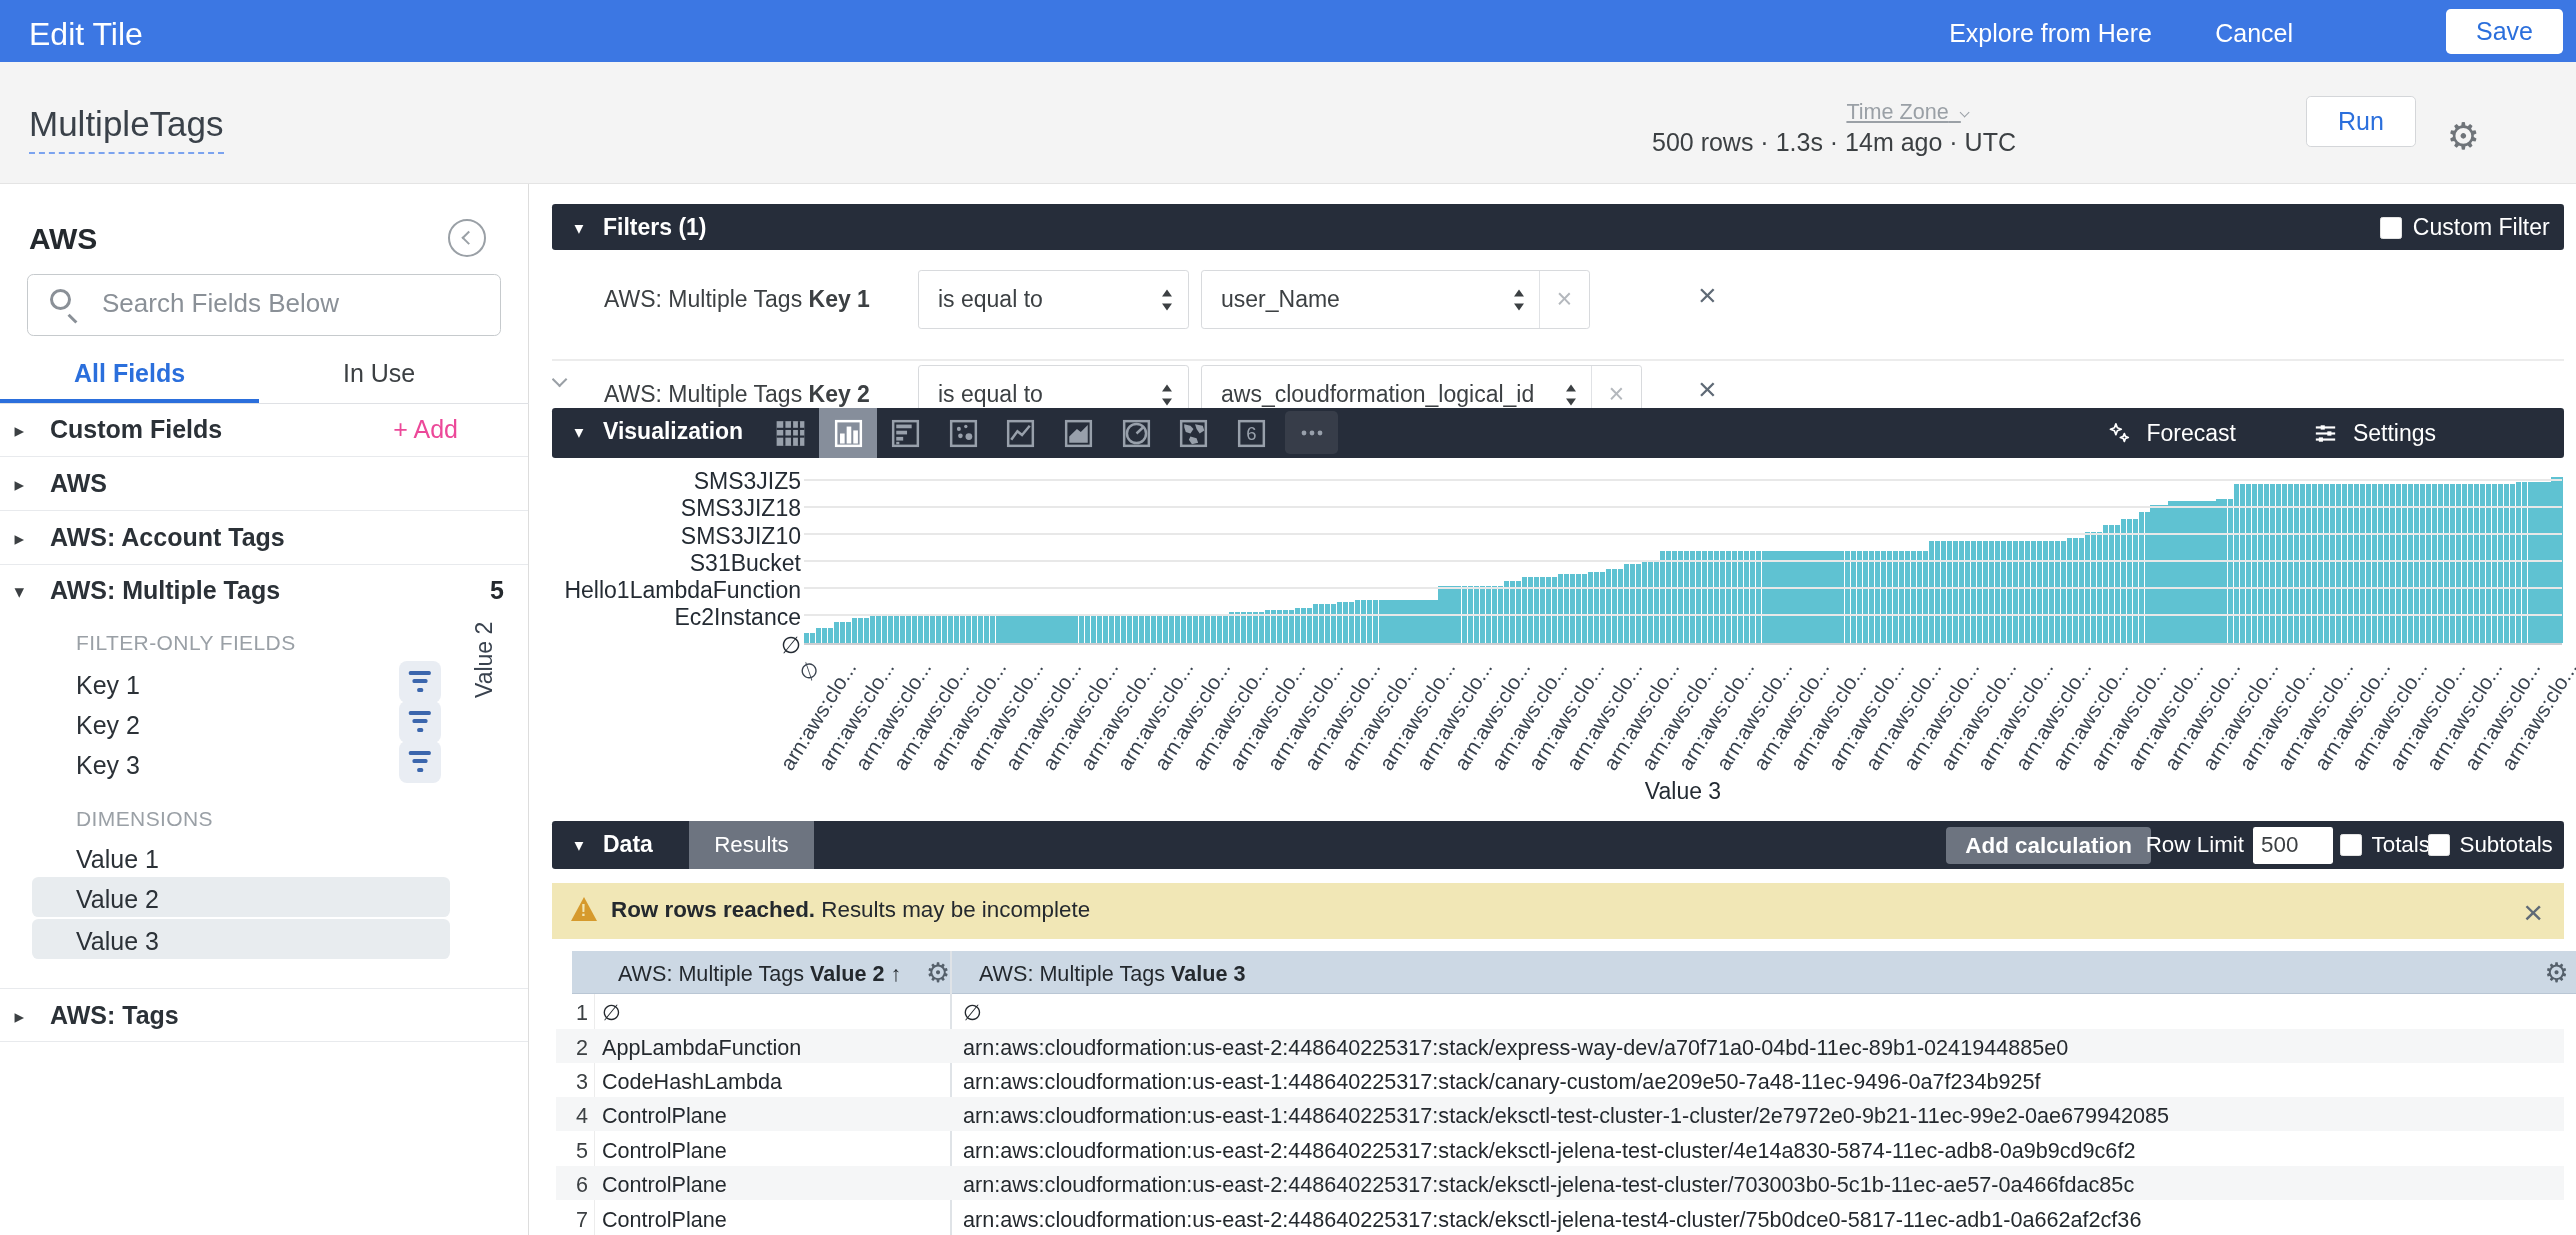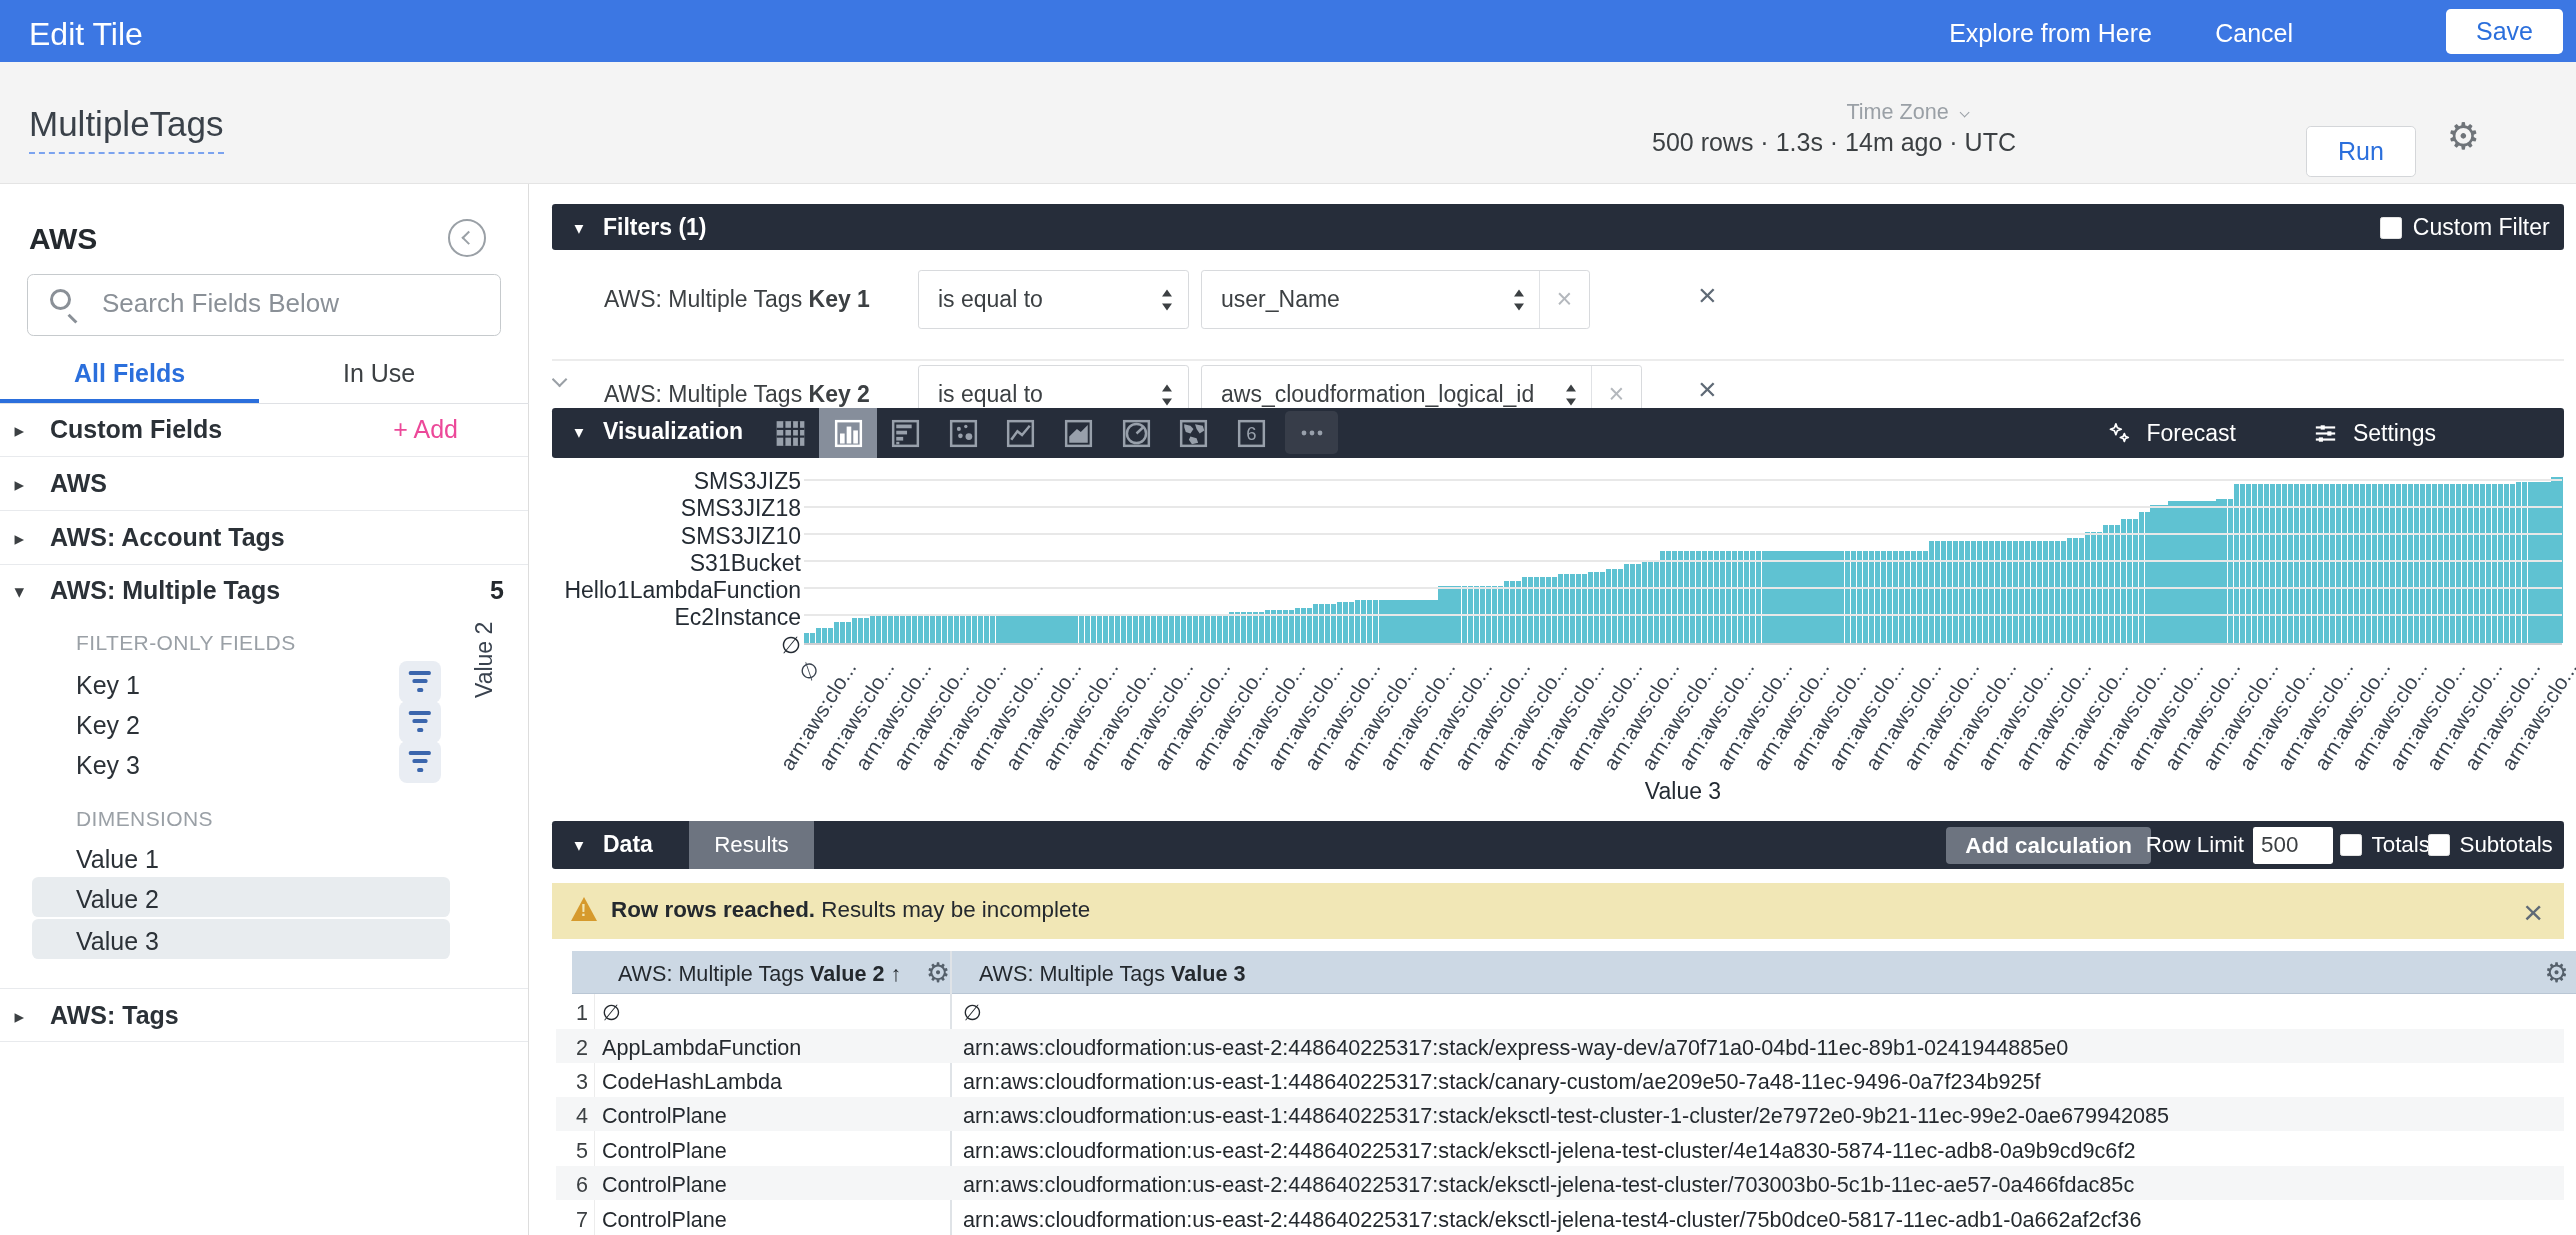--- a/index.html
+++ b/index.html
@@ -8,23 +8,23 @@
   .abs{position:absolute;}
 
   
   #topbar{left:0;top:0;width:2576px;height:62px;background:#3c77e3;color:#fff;}
   #topbar .title{left:29px;top:16px;font-size:32px;}
   #topbar .link{top:19px;font-size:25px;color:#fff;cursor:pointer;}
   #save-btn{right:13px;top:8.8px;width:117px;height:45px;background:#fff;color:#2b6fdc;
     font-size:25px;border-radius:4.8px;display:flex;align-items:center;justify-content:center;cursor:pointer;}
   #queryhdr{left:0;top:62px;width:2576px;height:122px;background:#f4f4f4;border-bottom:0.8px solid #e4e4e4;}
   #qtitle{left:29px;top:42px;font-size:35px;color:#3a4149;padding-bottom:8px;border-bottom:2.4px dashed #7ba3ef;}
-  .tz{right:608px;top:37px;font-size:21.6px;color:#9aa0a6;}
+  .tz{right:608px;top:37px;font-size:21.6px;color:#9aa0a6;text-decoration:underline;}
   .stats{right:560px;top:66px;font-size:25px;color:#3c4043;}
-  #run-btn{right:160px;top:64px;width:110px;height:51px;background:#fff;border:1.6px solid #d4d6d9;border-radius:4.8px;
+  #run-btn{right:160px;top:34px;width:110px;height:51px;background:#fff;border:1.6px solid #d4d6d9;border-radius:4.8px;
     color:#2b6fdc;font-size:25px;display:flex;align-items:center;justify-content:center;cursor:pointer;}
   .gear{color:#6f7479;font-size:37px;line-height:1;}
   
   .chev{display:inline-block;width:11.2px;height:11.2px;border-right:2.4px solid #9aa0a6;border-bottom:2.4px solid #9aa0a6;transform:rotate(45deg);}
 
   
   #sidebar{left:0;top:184px;width:529px;height:1052px;background:#fff;border-right:0.8px solid #ddd;}
   #model-name{left:29px;top:38px;font-size:30px;font-weight:bold;color:#24292e;}
   #collapse-btn{left:448px;top:35px;width:38px;height:38px;border:2.4px solid #9aa0a6;border-radius:50%;cursor:pointer;display:flex;align-items:center;justify-content:center;}
   #collapse-btn .chev{transform:rotate(135deg);width:9.6px;height:9.6px;margin-left:4px;}

